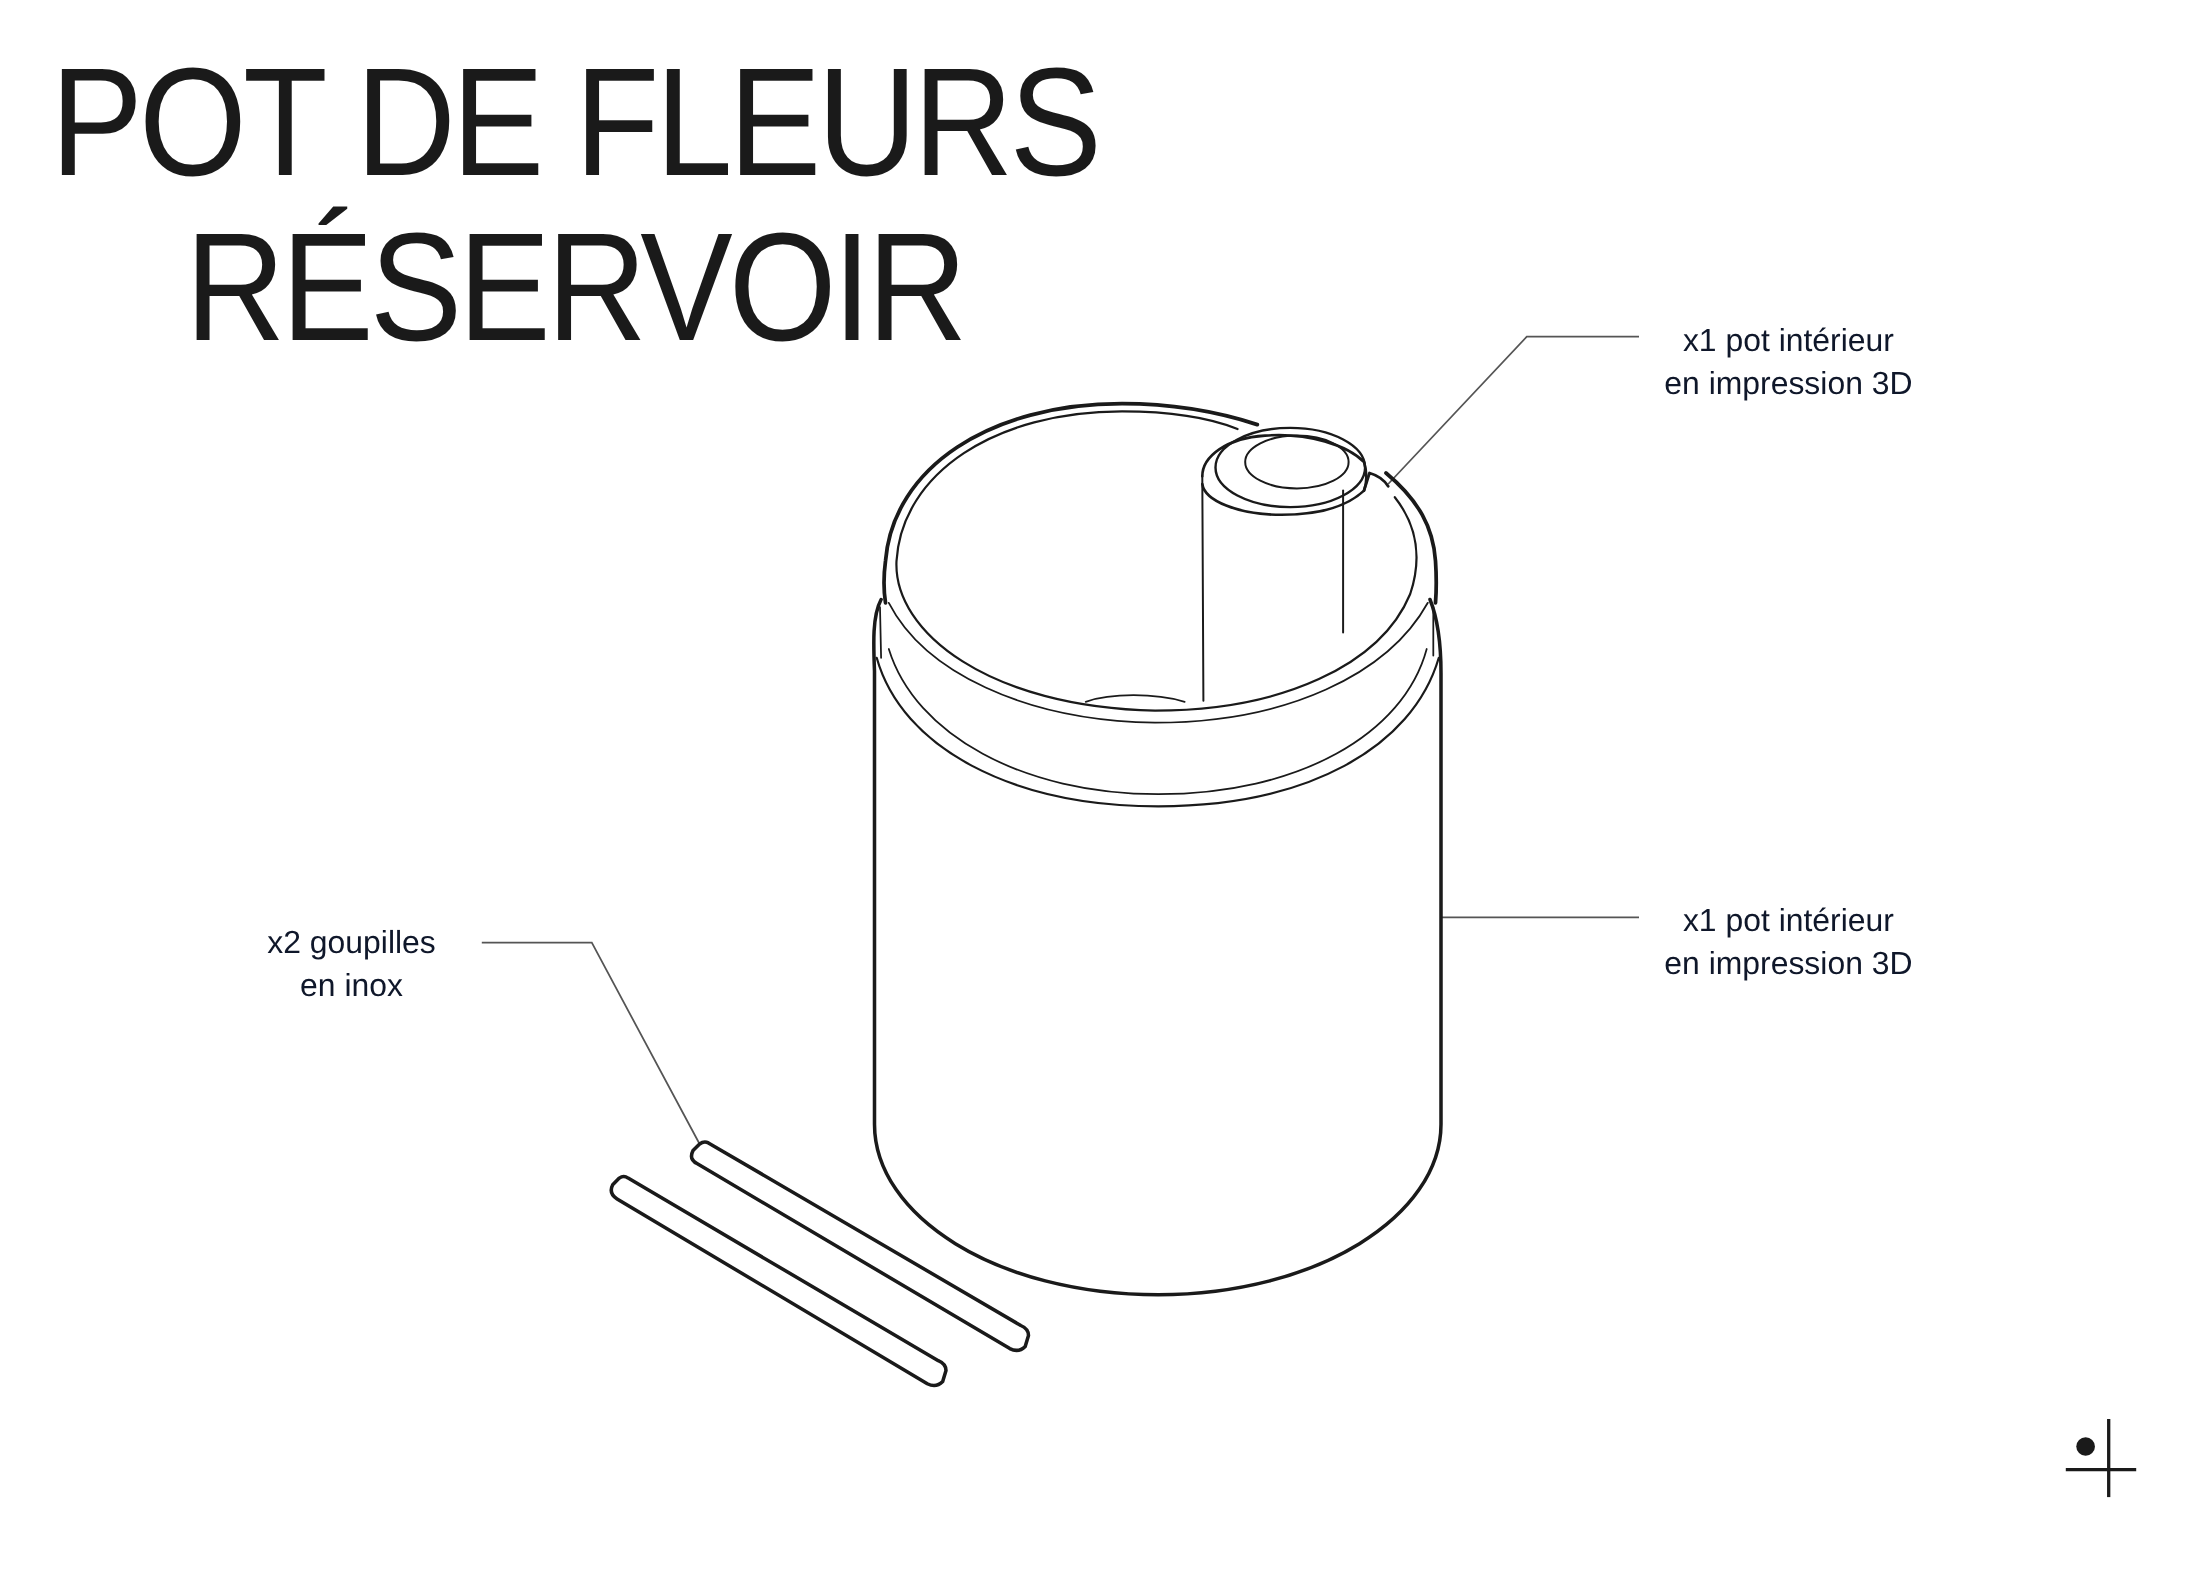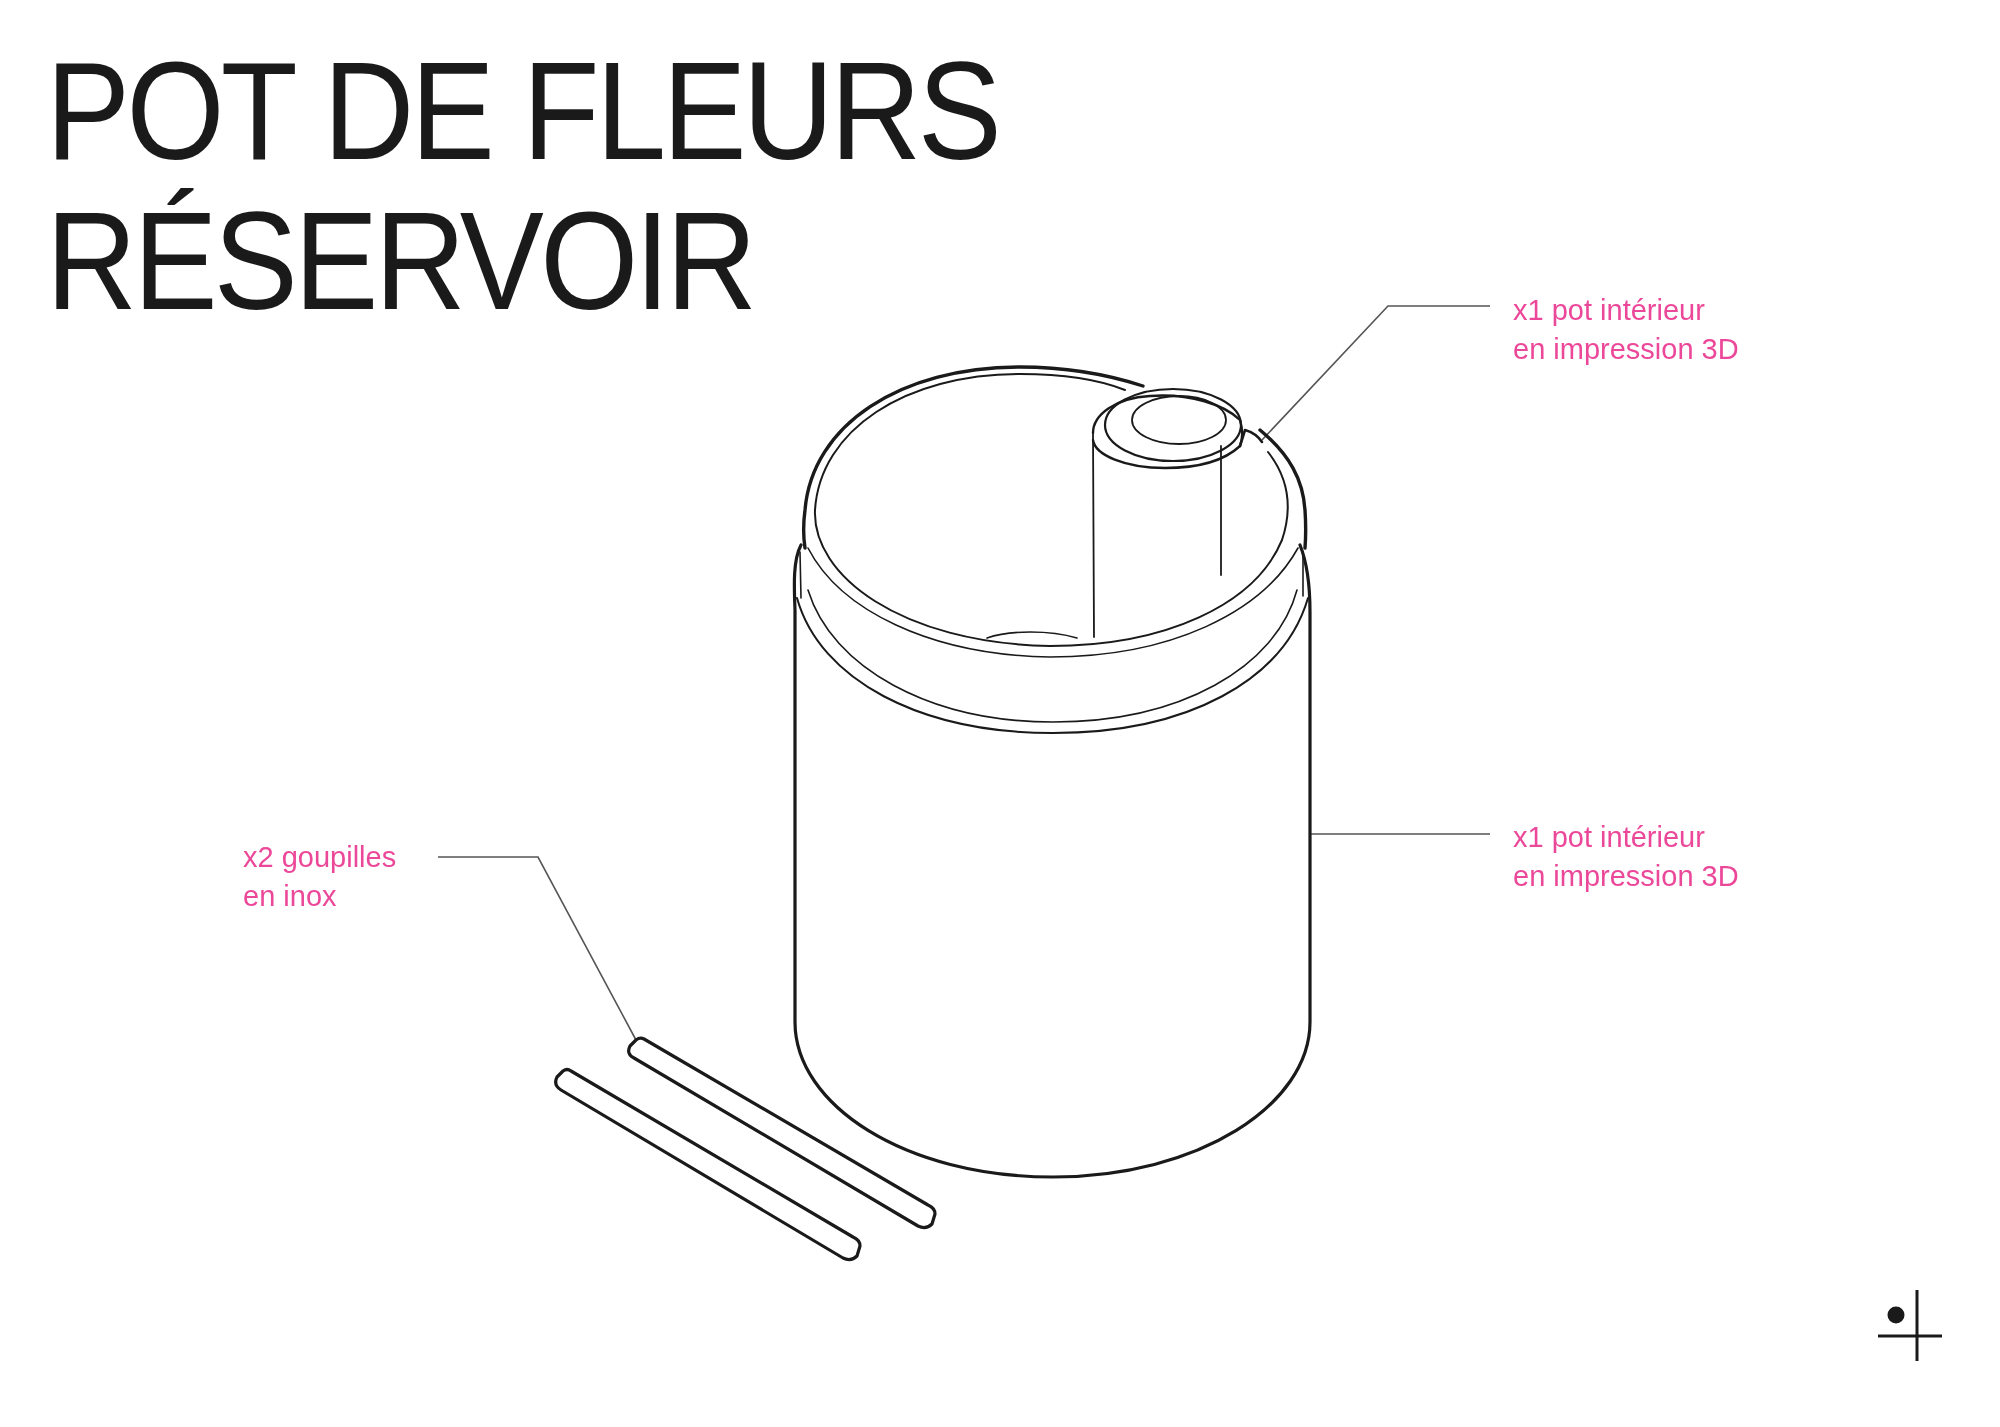--- a/index.html
+++ b/index.html
@@ -8,42 +8,42 @@
       background: #ffffff;
     }
     body {
       width: 2000px;
       height: 1427px;
       position: relative;
       overflow: hidden;
       font-family: "Liberation Sans", "DejaVu Sans", sans-serif;
       color: #1a1a1a;
     }
-    .page { position: absolute; inset: 0; background: #ffffff; }
+    .page { position: absolute; inset: 0; background: #ffffff; text-align: center; }
 
     .title {
       position: absolute;
       left: 46px;
       top: 36px;
       margin: 0;
       font-weight: 400;
       font-size: 140px;
       line-height: 150px;
       letter-spacing: -4px;
       transform: scaleX(0.9);
       transform-origin: left top;
       color: #1a1a1a;
     }
     .title span { display: block; white-space: nowrap; }
 
     .label {
       position: absolute;
       font-size: 29px;
       line-height: 39px;
-      color: #ec4899;
+      color: #0f172a;
       white-space: nowrap;
     }
     .label span { display: block; }
     .label-inner { left: 1513px; top: 291px; }
     .label-outer { left: 1513px; top: 818px; }
     .label-pins  { left: 243px;  top: 838px; }
 
     svg.drawing {
       position: absolute;
       left: 0; top: 0;

